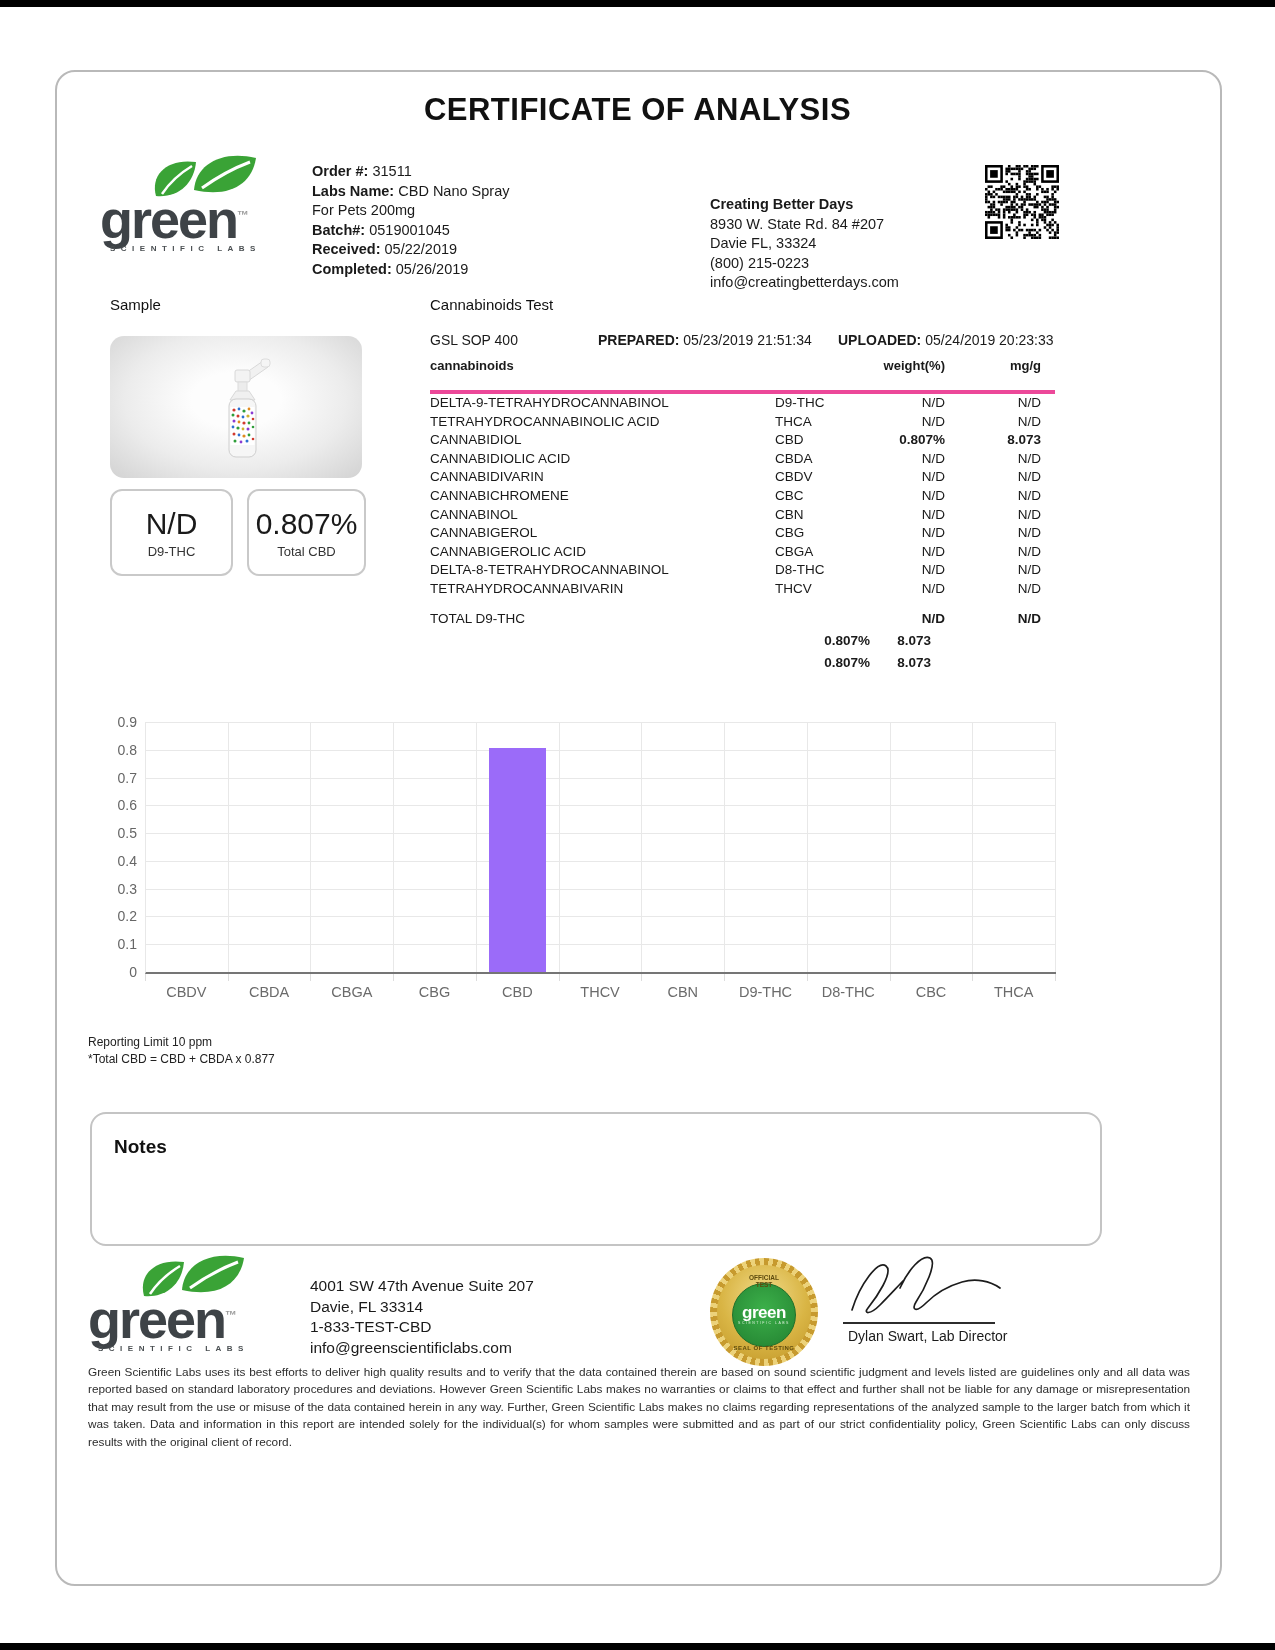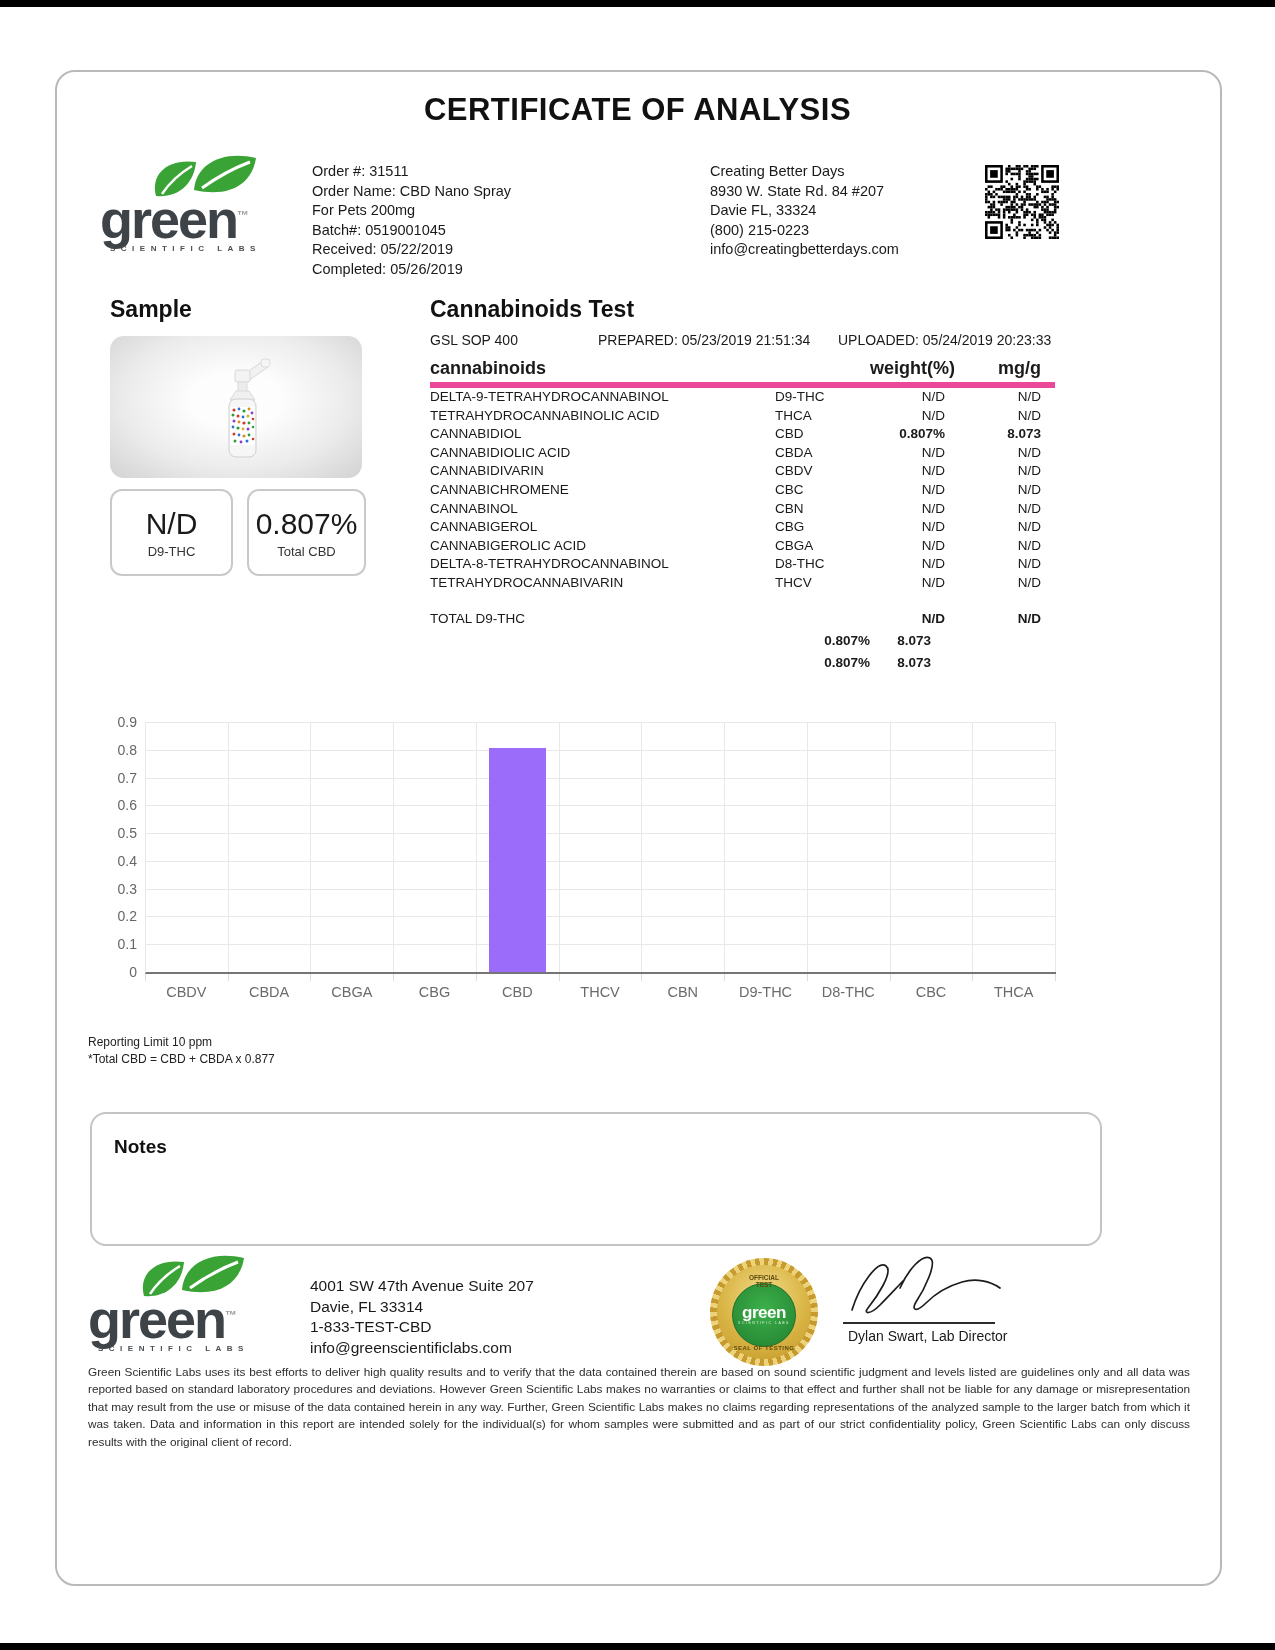--- a/index.html
+++ b/index.html
@@ -13,40 +13,40 @@
   .logo{position:absolute;}
   .logo .leaves{position:absolute;left:38px;top:-4px;}
   .logo .word{position:absolute;left:0;top:34px;font-size:54px;font-weight:bold;color:#3e4347;letter-spacing:-2px;line-height:1;}
   .logo .tm{font-size:12px;font-weight:bold;color:#9a9a9a;vertical-align:super;letter-spacing:0;}
   .logo .sub{position:absolute;left:10px;top:86px;font-size:8px;letter-spacing:5.5px;color:#4a4f52;font-weight:bold;}
   .logo-header{left:100px;top:158px;width:220px;height:110px;}
   .logo-footer{left:88px;top:1258px;width:220px;height:110px;}
 
   .order-block{position:absolute;left:312px;top:162px;font-size:14.5px;line-height:19.5px;}
   .client-block{position:absolute;left:710px;top:162px;font-size:14.5px;line-height:19.5px;}
-  .b{font-weight:normal;}
+  .b{font-weight:bold;margin-top:33px;}
   .qr{position:absolute;left:985px;top:165px;width:74px;height:74px;}
 
-  .section-h{position:absolute;font-size:23px;font-weight:bold;color:#111;}
+  .section-h{position:absolute;font-size:15px;font-weight:normal;color:#111;}
   .sample-img{position:absolute;left:110px;top:336px;width:252px;height:142px;border-radius:14px;
     background:radial-gradient(ellipse at 50% 45%, #fdfdfd 25%, #ececec 62%, #d2d2d2 100%);}
   .bottle{position:absolute;left:103px;top:17px;}
   .statbox{position:absolute;height:83px;border:2px solid #c9c9c9;border-radius:12px;background:#fff;
     display:flex;flex-direction:column;align-items:center;justify-content:center;}
   .statbox .val{font-size:30px;color:#1a1a1a;}
   .statbox .lab{font-size:13px;color:#333;margin-top:3px;}
 
   .meta-row{position:absolute;left:430px;top:332px;width:640px;font-size:14px;}
   .meta-sop{position:absolute;left:0;top:0;}
   .meta-prep{position:absolute;left:168px;top:0;text-align:center;}
   .meta-upl{position:absolute;left:408px;top:0;}
 
   .ctable{position:absolute;left:430px;top:358px;width:625px;}
-  .thead{display:grid;grid-template-columns:345px 95px 75px 110px;font-size:18px;font-weight:bold;
-    border-bottom:6px solid #ec4899;padding-bottom:3px;}
+  .thead{display:grid;grid-template-columns:345px 95px 75px 110px;font-size:13px;font-weight:bold;
+    border-bottom:4px solid #ec4899;padding-bottom:17px;}
   .thead .c2{text-align:right;}
   .thead .c3{text-align:right;padding-right:14px;}
   .trow{display:grid;grid-template-columns:345px 95px 75px 110px;font-size:13.5px;line-height:18.6px;}
   .trow .c2{text-align:right;}
   .trow .c3{text-align:right;padding-right:14px;}
   .bold-vals .c2,.bold-vals .c3{font-weight:bold;}
   .totals{position:absolute;left:430px;top:608px;width:625px;}
   .totrow{display:grid;grid-template-columns:440px 75px 110px;font-size:13.5px;line-height:22px;}
   .totrow .c1{text-align:right;font-weight:bold;}
   .totrow .c2{text-align:right;padding-right:14px;font-weight:bold;}
@@ -109,21 +109,21 @@
       <path d="M24,40 C32,28 44,18 54,12" stroke="#ffffff" stroke-width="2.5" fill="none"></path>
       <path d="M56,36 C58,10 84,-4 118,4 C114,30 92,44 56,36 Z" fill="#3aa336"></path>
       <path d="M64,34 C78,24 96,14 112,8" stroke="#ffffff" stroke-width="3" fill="none"></path>
     </svg>
     <div class="word"><span>green</span><span class="tm">™</span></div>
     <div class="sub">SCIENTIFIC LABS</div>
   </div>
 
   <div class="order-block">
     <div><span class="b">Order #:</span> <span>31511</span></div>
-    <div><span class="b">Order Name:</span> <span>CBD Nano Spray</span></div>
+    <div><span class="b">Labs Name:</span> <span>CBD Nano Spray</span></div>
     <div>For Pets 200mg</div>
     <div><span class="b">Batch#:</span> <span>0519001045</span></div>
     <div><span class="b">Received:</span> <span>05/22/2019</span></div>
     <div><span class="b">Completed:</span> <span>05/26/2019</span></div>
   </div>
 
   <div class="client-block">
     <div class="b">Creating Better Days</div>
     <div>8930 W. State Rd. 84 #207</div>
     <div>Davie FL, 33324</div>

